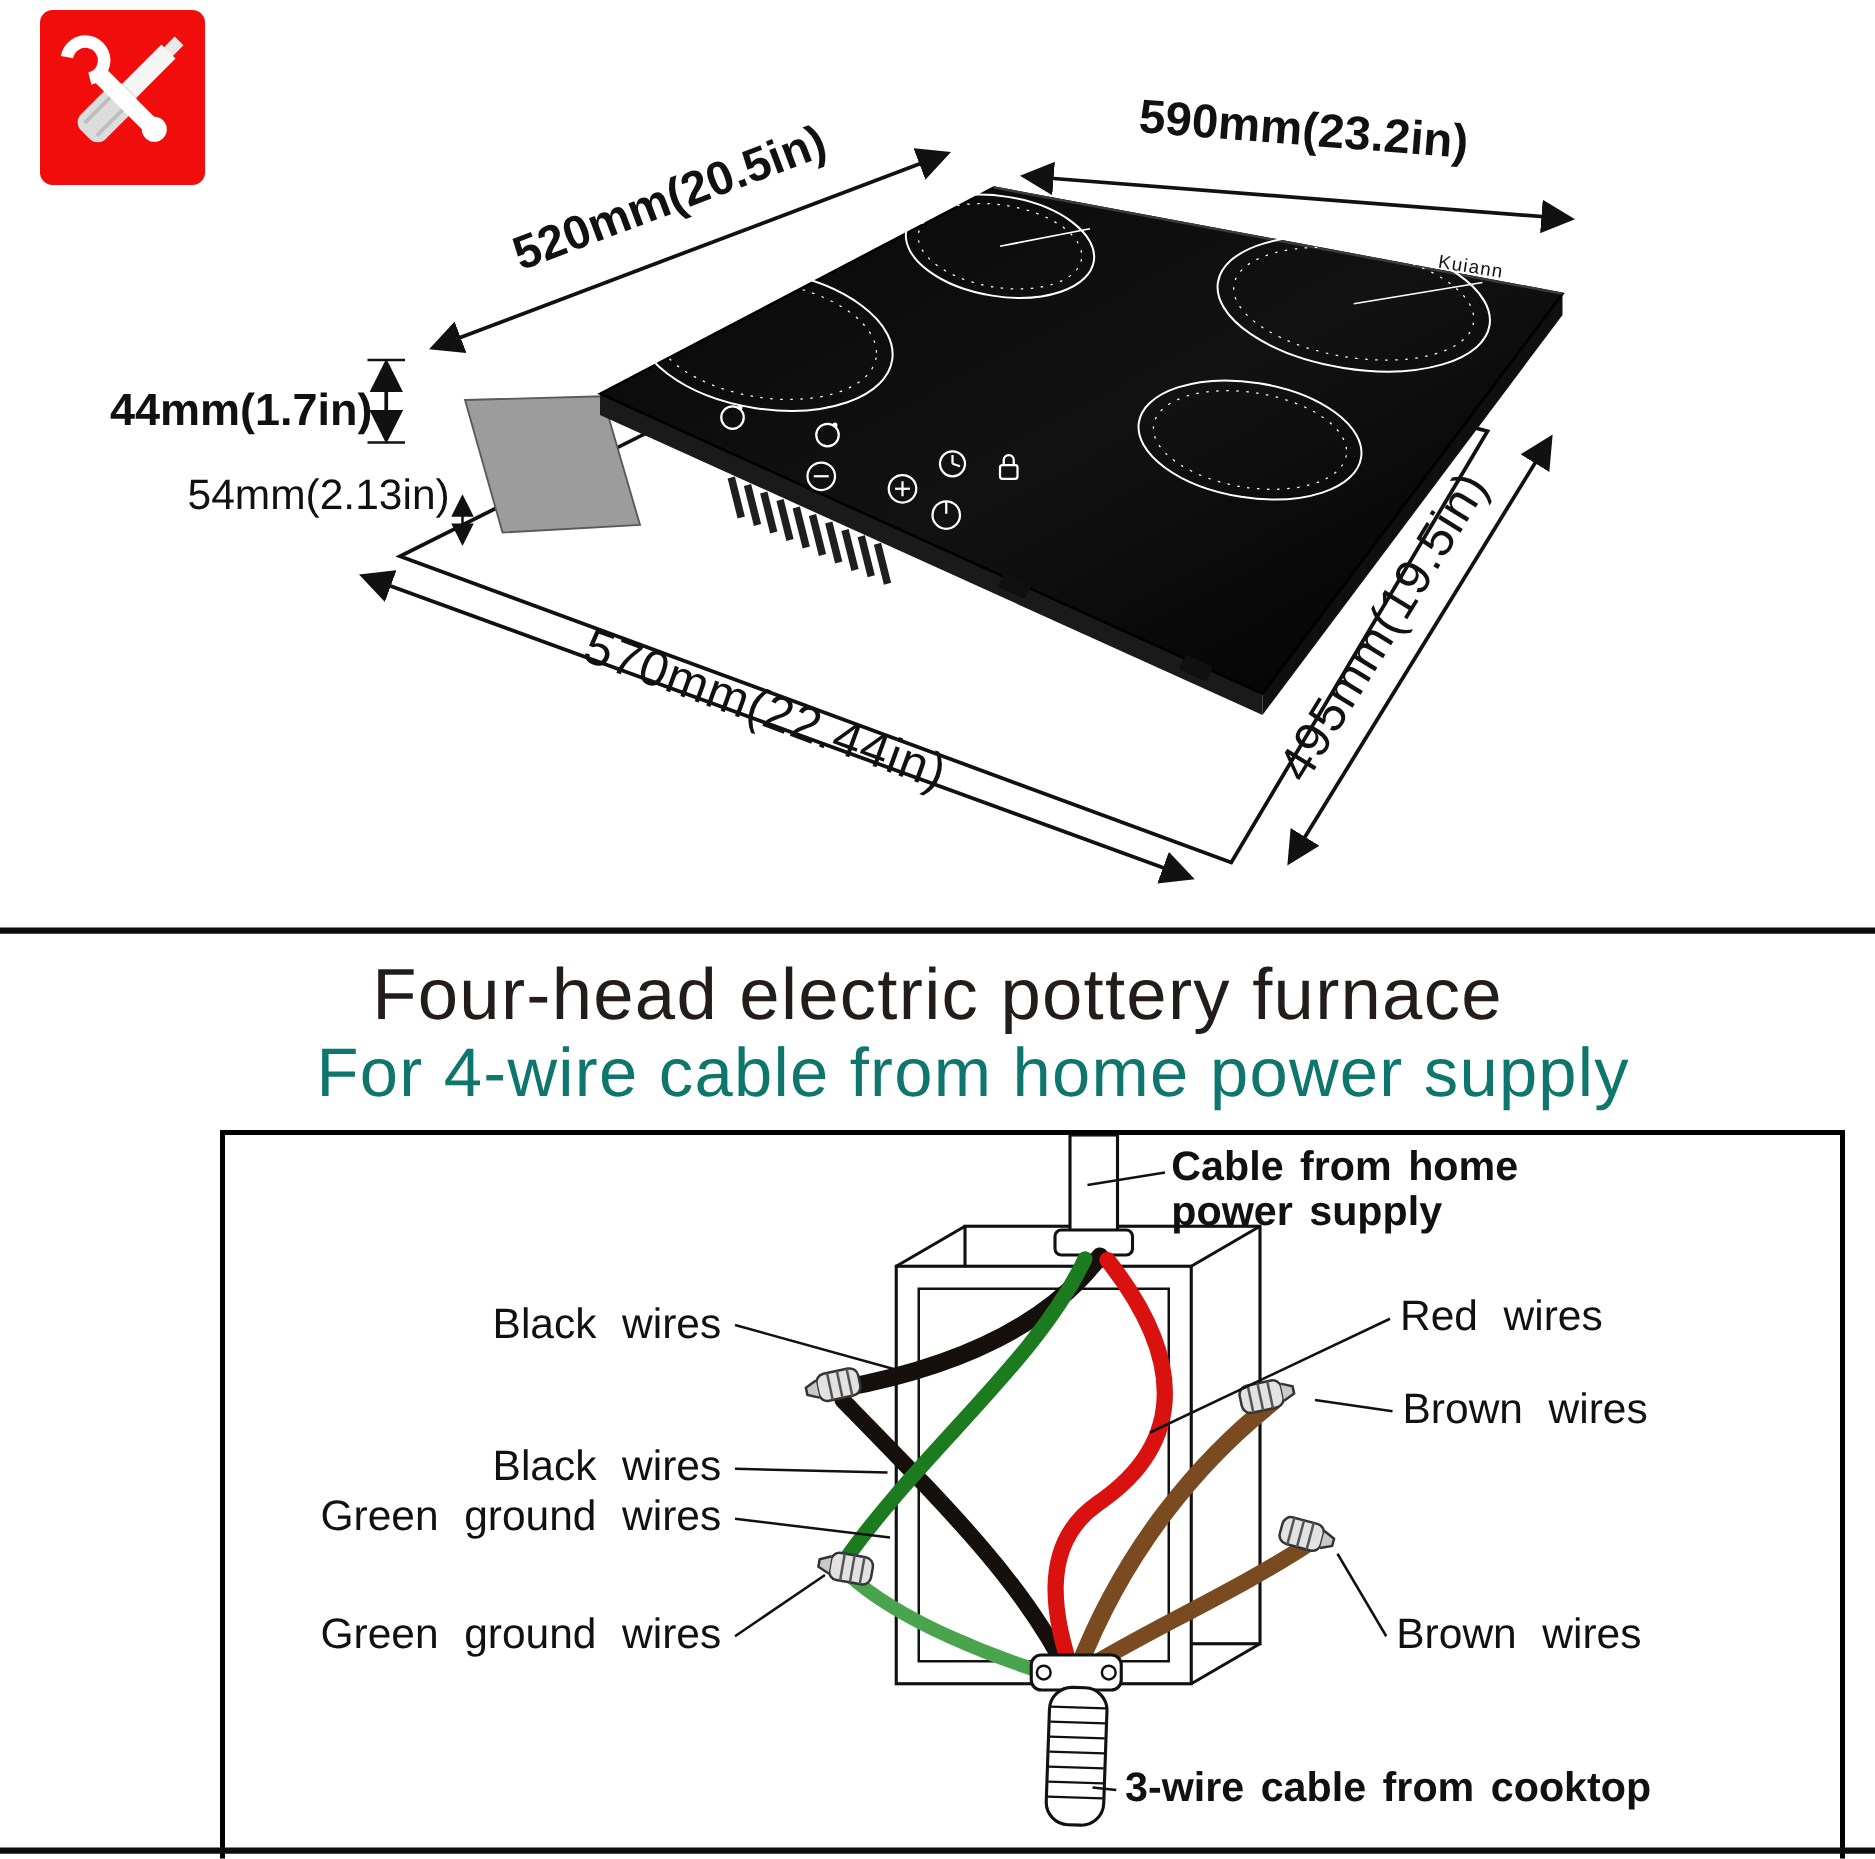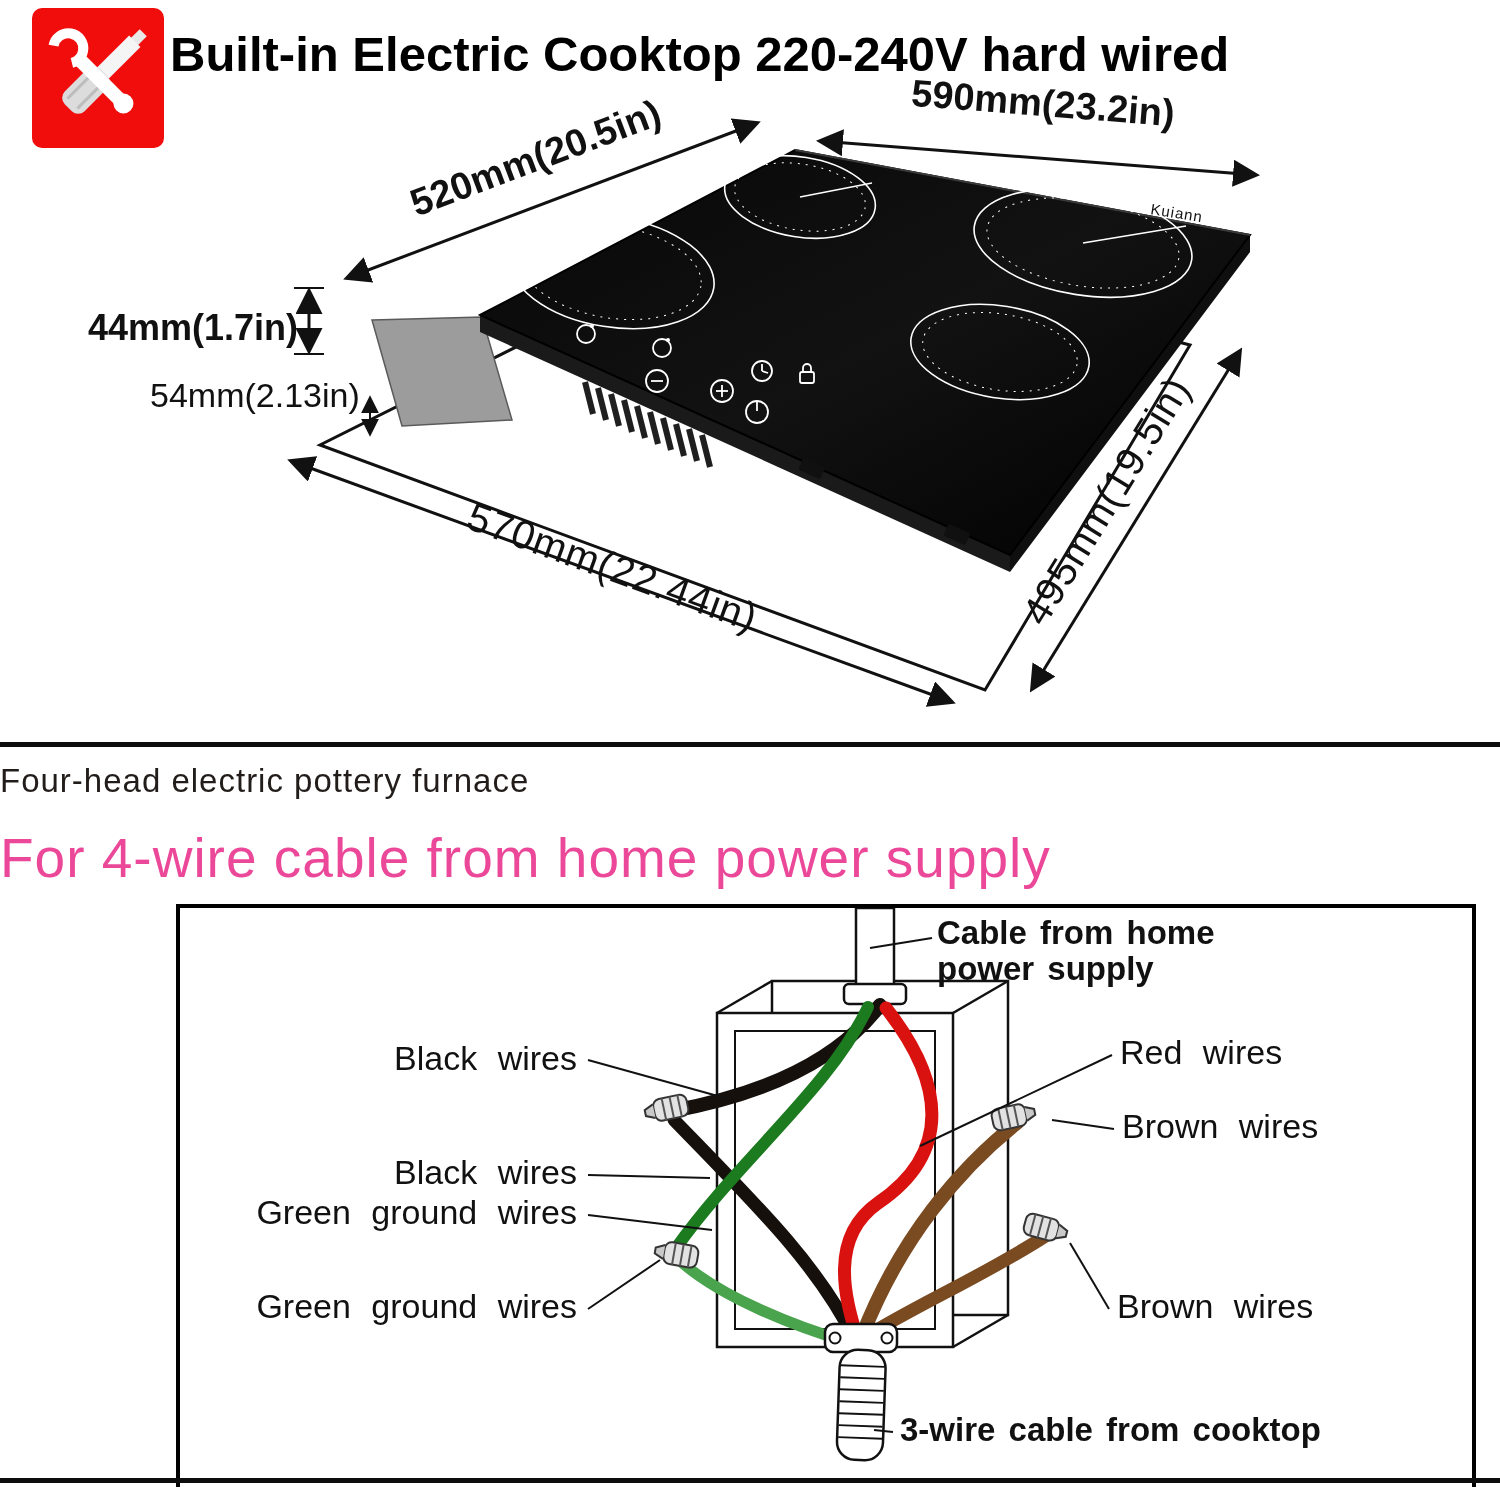--- a/index.html
+++ b/index.html
@@ -10,22 +10,22 @@
               white-space:nowrap;color:#000;}
   svg text{font-family:"Liberation Sans",sans-serif;fill:#111;}
   .dim{stroke:#111;stroke-width:3;}
   .dimS{stroke:#111;stroke-width:2;}
   .tick{stroke:#111;stroke-width:2;}
   .dt38b{font-size:38px;font-weight:700;}
   .dt36b{font-size:36px;font-weight:700;}
   .dt34r{font-size:34px;}
   .dt40r{font-size:40px;letter-spacing:1px;}
   .divider{position:absolute;left:0;width:1500px;height:5px;background:#0d0d0d;}
-  .h1{position:absolute;top:762px;left:0;width:1500px;font-size:33px;color:#221d1a;letter-spacing:1px;}
-  .h2{position:absolute;top:826px;left:0;width:1304px;text-align:left;font-size:55px;color:#ec4899;letter-spacing:1px;}
+  .h1{position:absolute;top:762px;left:0;width:1500px;text-align:center;font-size:58px;color:#221d1a;letter-spacing:1px;}
+  .h2{position:absolute;top:826px;left:0;width:1304px;text-align:right;font-size:55px;color:#0f766e;letter-spacing:1px;}
   .diagram-box{position:absolute;left:176px;top:904px;width:1300px;height:640px;
                border:4px solid #000;box-sizing:border-box;}
   .lbl{font-size:34px;word-spacing:11px;}
   .lblb{font-size:33px;font-weight:700;word-spacing:4px;}
   .leader{stroke:#111;stroke-width:2;fill:none;}
   .boxline{stroke:#111;stroke-width:2.5;fill:#fff;}
 </style>
 </head>
 <body>
 
@@ -43,21 +43,20 @@
       </g>
 
       <g transform="rotate(-45 66 70)">
         <circle cx="66" cy="28" r="15" fill="none" stroke="#ffffff" stroke-width="10" stroke-dasharray="64 30" transform="rotate(-125 66 28)"></circle>
         <line x1="66" y1="40" x2="66" y2="102" stroke="#ffffff" stroke-width="14"></line>
         <circle cx="66" cy="106" r="10" fill="#ffffff"></circle>
       </g>
     </svg>
   </div>
 
-  <div class="main-title">Built-in Electric Cooktop 220-240V hard wired</div>
 
   <svg class="topsvg" style="position:absolute;left:0;top:0;" width="1500" height="742" viewBox="0 0 1500 742">
     <defs>
       <marker id="ah" viewBox="0 0 10 10" refX="8.5" refY="5" markerWidth="9" markerHeight="9" orient="auto-start-reverse">
         <path d="M0,0 L10,5 L0,10 z" fill="#111"></path>
       </marker>
       <linearGradient id="gg" x1="0" y1="0" x2="1" y2="1">
         <stop offset="0" stop-color="#070707"></stop>
         <stop offset="0.5" stop-color="#121212"></stop>
         <stop offset="1" stop-color="#000000"></stop>

